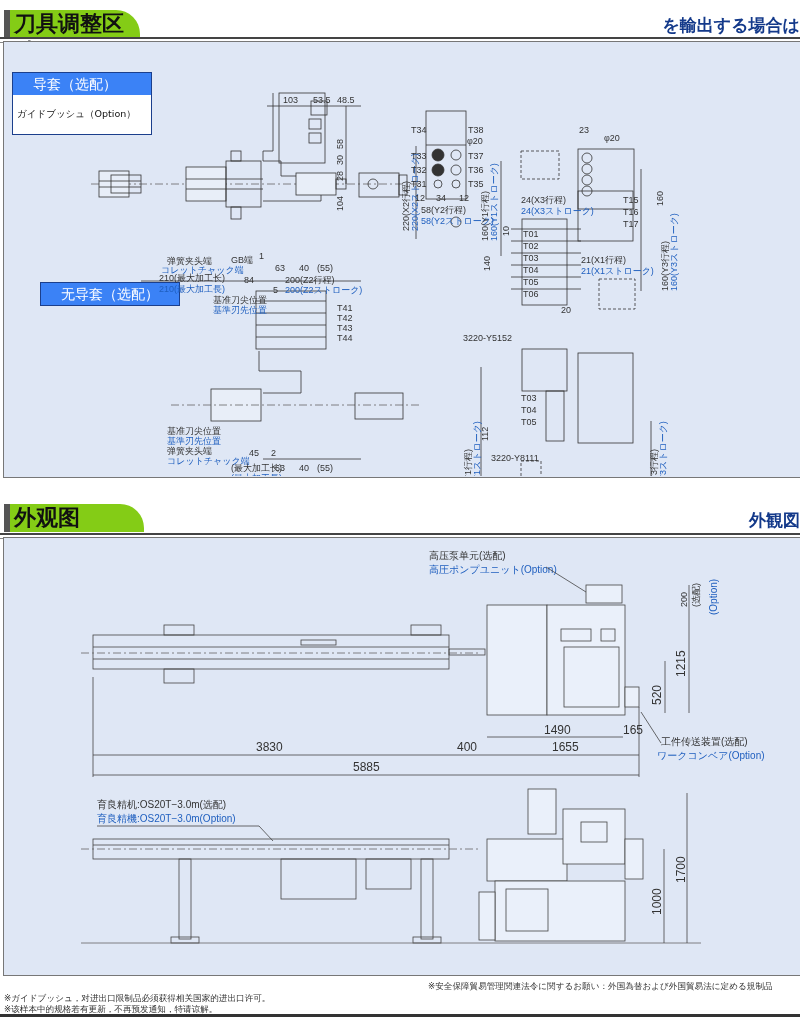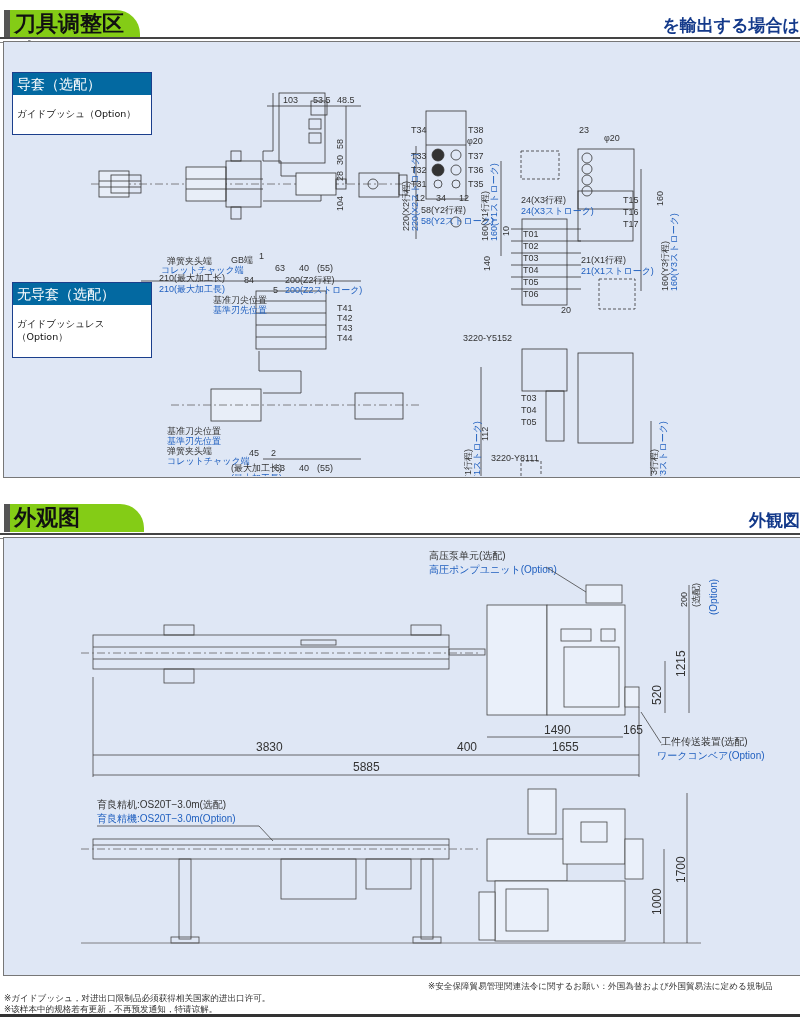--- a/index.html
+++ b/index.html
@@ -2,21 +2,21 @@
 <html><head>
 <meta charset="utf-8">
 <style>
   html,body{margin:0;padding:0;}
   body{width:800px;height:1019px;background:#ffffff;position:relative;overflow:hidden;font-family:"DejaVu Sans",sans-serif;color:#222;}
   .sec-tab{position:absolute;left:4px;height:28px;background:#84cc16;border-left:6px solid #555;padding-left:4px;font-weight:bold;font-size:22px;color:#111;line-height:28px;border-top-right-radius:24px;}
   .sec-tab-jp{position:absolute;right:0;font-weight:bold;font-size:17px;color:#13398a;white-space:nowrap;}
   .sec-rule{position:absolute;left:0;right:0;height:3px;border-top:2px solid #444;border-bottom:1px solid #888;}
   .panel{position:absolute;left:3px;right:-2px;background:#dfe7f5;border:1px solid #777;}
   .label-box{position:absolute;left:8px;width:138px;background:#fff;border:1px solid #1b3f8c;}
-  .label-box .zh{background:#0369a1;color:#fff;font-size:14px;padding:2px 4px;height:18px;line-height:18px;}
+  .label-box .zh{background:#3b82f6;color:#fff;font-size:14px;padding:2px 20px;height:18px;line-height:18px;}
   .label-box .jp{font-size:9.5px;padding:13px 4px;color:#111;}
   svg text{font-family:"Liberation Sans",sans-serif;}
   .dim{font-size:9px;fill:#333;}
   .dimb{font-size:9px;fill:#1f5fbf;}
   .note{position:absolute;font-size:8.6px;color:#333;line-height:11px;white-space:nowrap;}
   .bottom-rule{position:absolute;left:0;right:0;top:1014px;height:3px;background:#333;}
   .ann{font-size:10px;fill:#333;}
   .annb{font-size:10px;fill:#1f5fbf;}
 </style>
 </head>
@@ -24,23 +24,22 @@
 
 <div class="sec-tab" style="top:10px;width:126px;">刀具调整区域</div>
 <div class="sec-tab-jp" style="top:14px;">を輸出する場合は</div>
 <div class="sec-rule" style="top:37px;"></div>
 
 <div class="panel" style="top:41px;height:435px;">
   <div class="label-box" style="top:30px;">
     <div class="zh">导套（选配）</div>
     <div class="jp">ガイドブッシュ（Option）</div>
   </div>
-  <div class="label-box" style="top:240px;">
+  <div class="label-box" style="top:240px;margin-left:28px;">
     <div class="zh">无导套（选配）</div>
-    <div class="jp">ガイドブッシュレス（Option）</div>
   </div>
 
   <svg width="800" height="435" style="position:absolute;left:-3px;top:-1px;">
     <g stroke="#333" fill="none" stroke-width="0.8">
 
       <line x1="90" y1="143" x2="420" y2="143" stroke-dasharray="8,3,2,3" stroke="#666"></line>
 
       <g>
         <rect x="98" y="130" width="30" height="26" fill="#e8eef8"></rect>
         <rect x="110" y="134" width="30" height="18"></rect>

